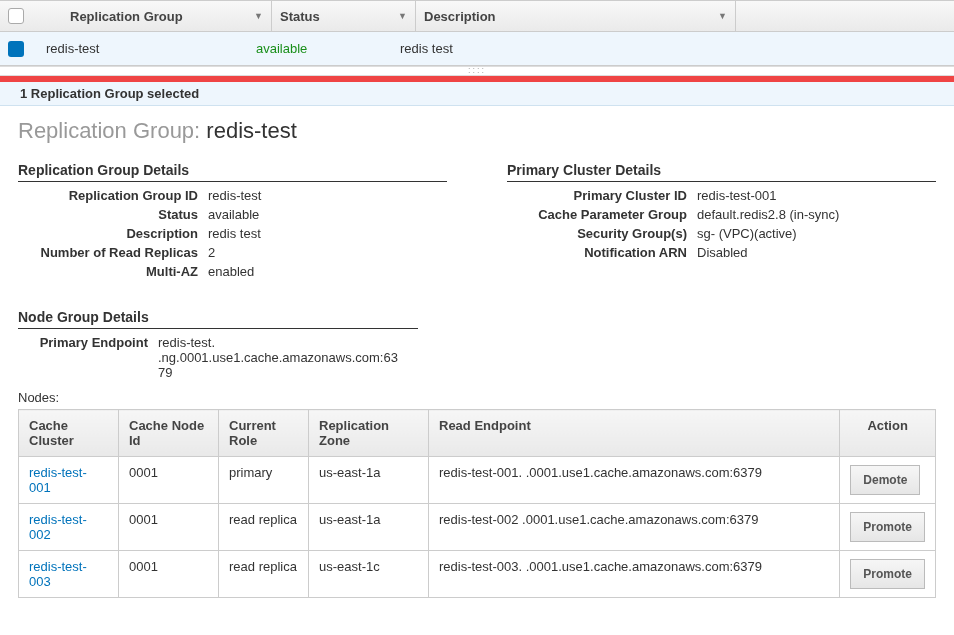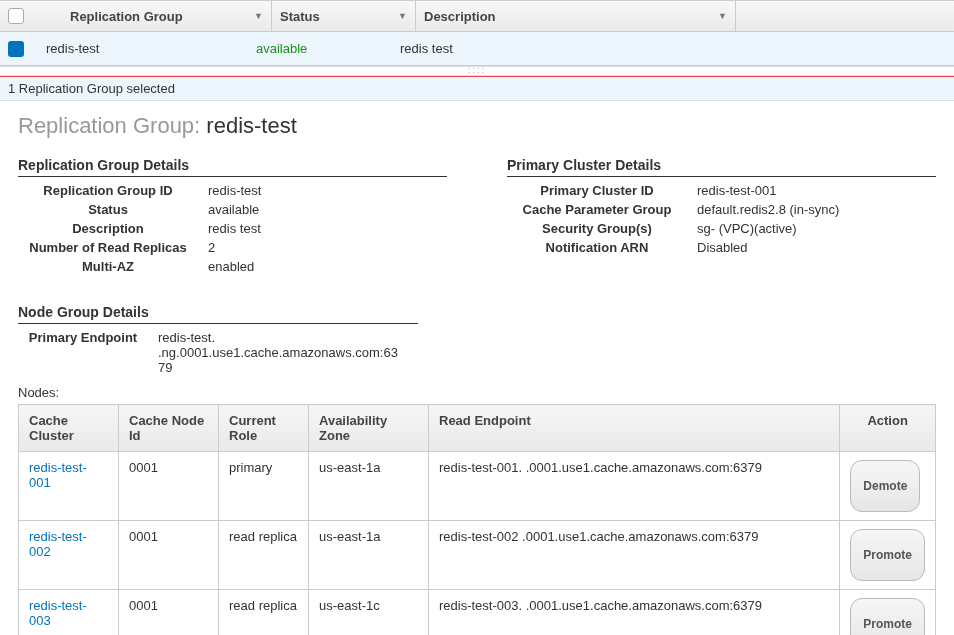--- a/index.html
+++ b/index.html
@@ -38,43 +38,43 @@
 .cell-rg { width: 210px; padding-left: 8px; }
 .cell-status { width: 144px; color: #1a8f1a; padding-left: 8px; }
 .cell-desc { width: 320px; padding-left: 8px; }
 
 
 .splitter { height: 10px; background: #fff; border-top: 1px solid #ddd; border-bottom: 1px solid #ddd; position: relative; }
 .splitter::after { content: "::::"; position: absolute; left: 50%; transform: translateX(-50%); font-size: 9px; color: #aaa; letter-spacing: 2px; top: -2px; }
 
 
 .selection-bar {
-  background: #eef6fd; border-top: 1px solid #ef4444; border-bottom: 1px solid #cfe2f0; padding: 4px 8px; font-weight: normal; color: #333;
+  background: #eef6fd; border-top: 6px solid #ef4444; border-bottom: 1px solid #cfe2f0; padding: 4px 20px; font-weight: bold; color: #333;
 }
 
 
 .details { padding: 12px 18px 20px 18px; }
 .detail-title { font-size: 22px; color: #999; font-weight: 400; margin-bottom: 18px; }
 .detail-title .dyn { color: #333; }
 .section-row { display: flex; gap: 60px; }
 .section { flex: 1; }
 .section h3 { font-size: 14px; font-weight: bold; border-bottom: 1px solid #333; padding-bottom: 3px; margin-bottom: 6px; }
 .kv { display: flex; margin-bottom: 4px; font-size: 13px; }
-.kv .k { width: 190px; text-align: center; font-weight: bold; padding-right: 10px; }
+.kv .k { width: 190px; text-align: right; font-weight: bold; padding-right: 10px; }
 .kv .v { flex: 1; }
 .endpoint-v { max-width: 240px; word-break: break-word; }
 
 .nodes-label { font-size: 13px; margin: 10px 0 4px 0; }
 .nodes-table { width: 100%; border-collapse: collapse; }
 .nodes-table th, .nodes-table td { border: 1px solid #ccc; padding: 8px 10px; font-size: 13px; text-align: left; vertical-align: top; }
 .nodes-table th { background: linear-gradient(#f6f6f6, #e9e9e9); font-weight: bold; color: #444; }
 .link { color: #0073bb; }
 .action-btn {
-  background: linear-gradient(#f6f6f6, #e6e6e6); border: 1px solid #bbb; border-radius: 12px;
-  padding: 18px 12px; font-size: 12px; color: #555; font-weight: bold; cursor: pointer;
+  background: linear-gradient(#f6f6f6, #e6e6e6); border: 1px solid #bbb; border-radius: 0;
+  padding: 7px 12px; font-size: 12px; color: #555; font-weight: bold; cursor: pointer;
 }
 .node-group-section { margin-top: 26px; }
 .node-group-section h3 { width: 400px; }
 </style>
 </head>
 <body>
 
 <div class="top-header">
   <div class="header-checkbox"></div>
   <div class="header-col col-rg">
@@ -162,21 +162,21 @@
     </div>
 
     <div class="nodes-label">Nodes:</div>
 
     <table class="nodes-table">
       <thead>
         <tr>
           <th style="width:100px;">Cache Cluster</th>
           <th style="width:100px;">Cache Node Id</th>
           <th style="width:90px;">Current Role</th>
-          <th style="width:120px;">Availability Zone</th>
+          <th style="width:120px;">Replication Zone</th>
           <th>Read Endpoint</th>
           <th style="width:90px;text-align:center;">Action</th>
         </tr>
       </thead>
       <tbody id="nodes-body">
           <tr>
             <td><span class="link">redis-test-001</span></td>
             <td>0001</td>
             <td>primary</td>
             <td>us-east-1a</td>

